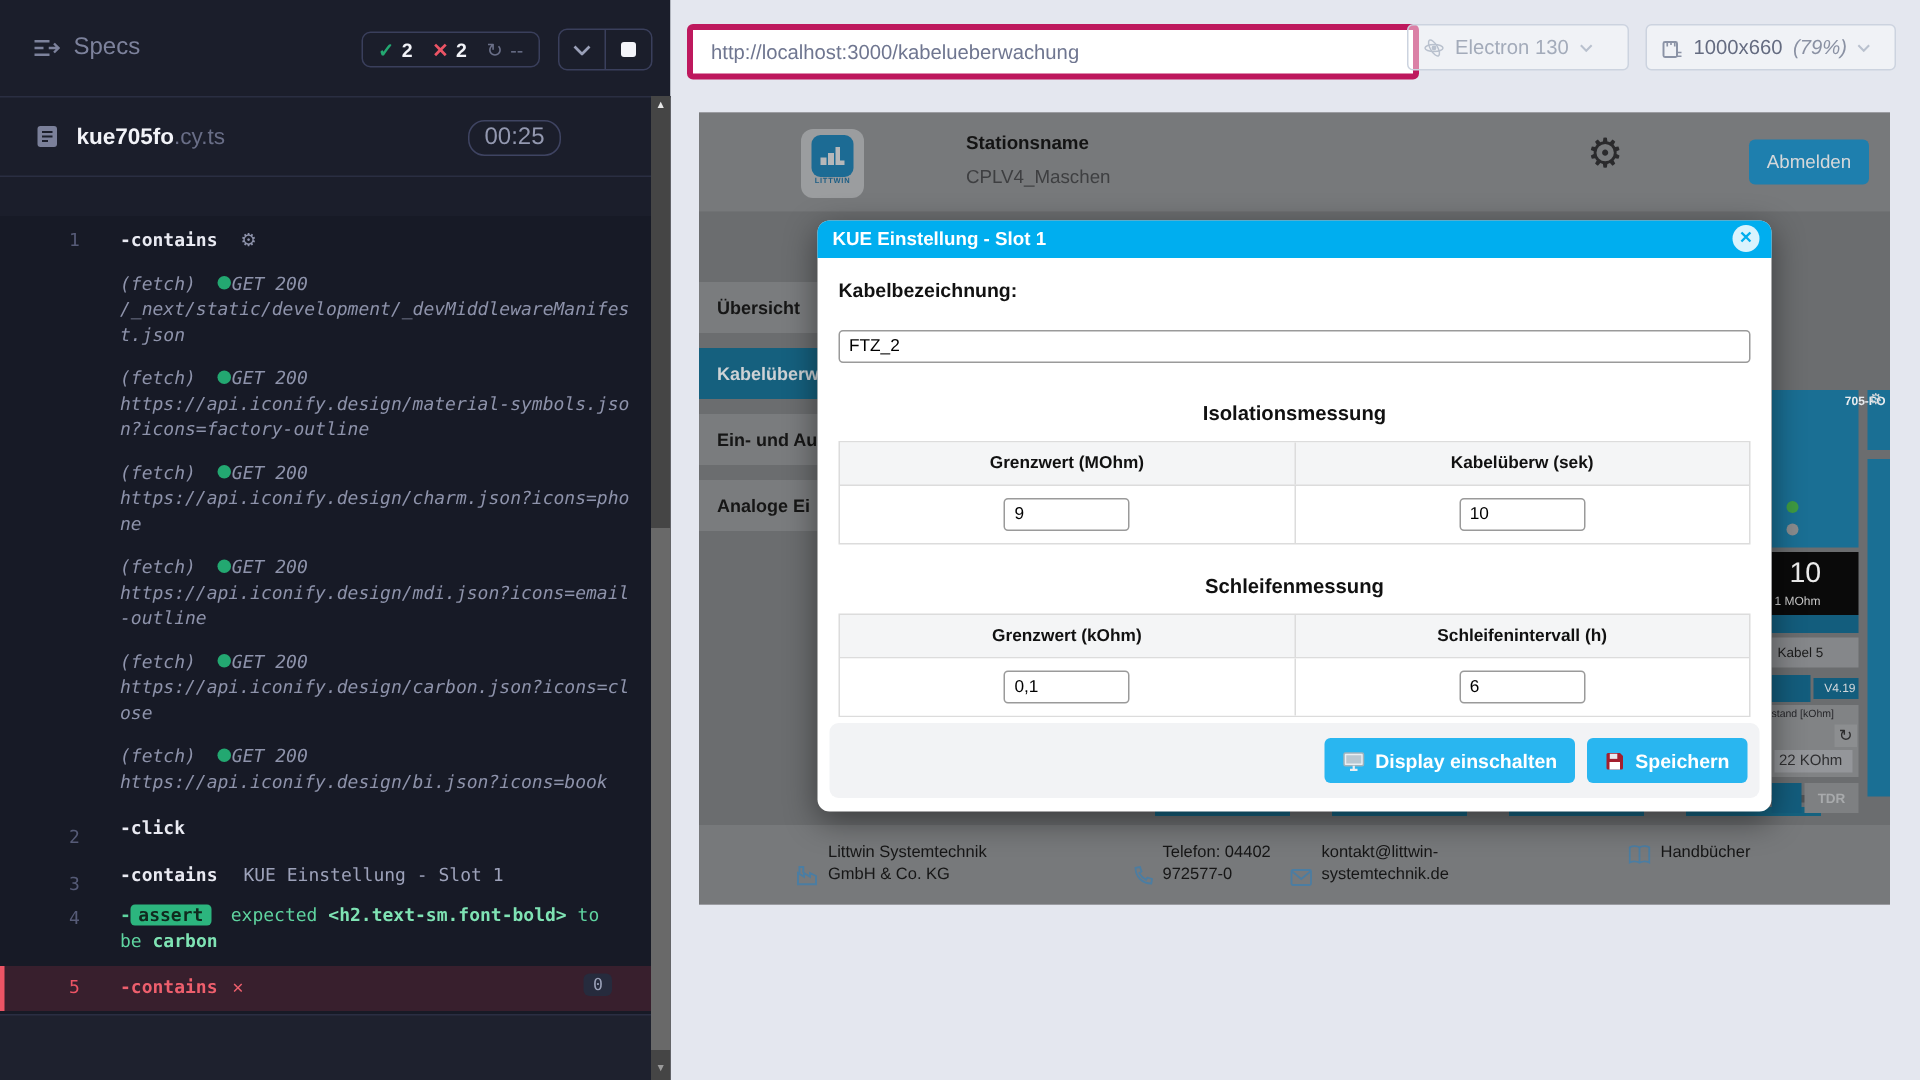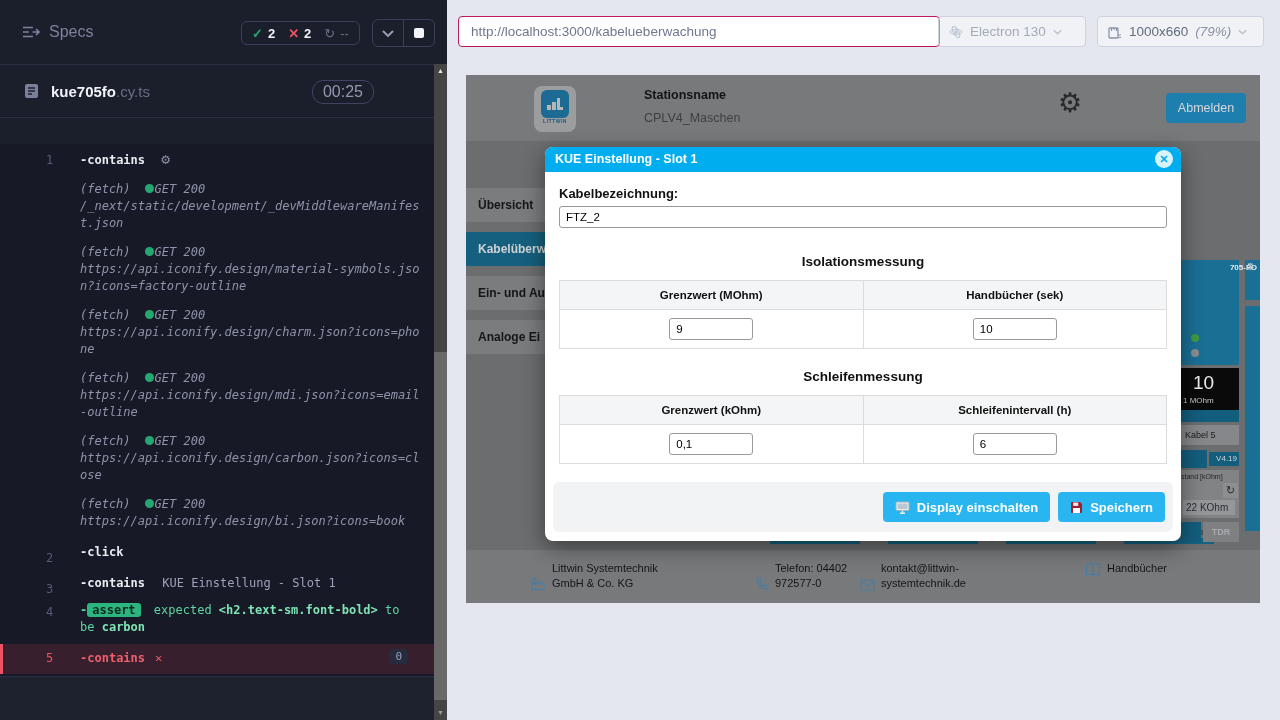--- a/index.html
+++ b/index.html
@@ -52,21 +52,21 @@
   .count-badge{position:absolute;right:26px;top:5px;background:#262b3d;color:#9aa0b8;border-radius:4px;
                padding:1px 6px;font-size:11px;}
   .log-end{position:absolute;left:0;top:676px;width:434px;border-top:1px solid #2a2e42;height:44px;background:#1e212e;}
   
   .sbar{position:absolute;left:434px;top:64px;width:13px;height:656px;background:#454545;}
   .sbar .up{position:absolute;left:0;top:0;width:13px;height:14px;color:#e8e8e8;font-size:7px;text-align:center;line-height:14px;cursor:pointer;}
   .sbar .down{position:absolute;left:0;bottom:0;width:13px;height:14px;color:#9a9a9a;font-size:7px;text-align:center;line-height:14px;cursor:pointer;}
   .sbar .thumb{position:absolute;left:0;top:288px;width:13px;height:348px;background:#696969;cursor:grab;}
   
   .urlwrap{position:absolute;left:447px;top:0;width:833px;height:64px;background:#e4e7ef;}
-  .url-input{position:absolute;left:11px;top:16px;width:456px;height:29px;background:#fff;border:1px solid #be185d;
+  .url-input{position:absolute;left:11px;top:16px;width:456px;height:29px;background:#fff;border:4px solid #be185d;
              border-radius:4px;font-size:13.5px;color:#6f7690;padding:0 12px;font-family:"Liberation Sans",sans-serif;}
   .chip{position:absolute;top:16px;height:31px;border:1px solid #ccd3df;border-radius:4px;background:rgba(255,255,255,.45);
         display:flex;align-items:center;box-sizing:border-box;padding:0 10px;gap:7px;cursor:pointer;}
   .chip.browser{left:491px;width:148px;color:#a3abba;font-size:13.5px;}
   .chip.viewport{left:650px;width:167px;color:#646b80;font-size:13.5px;}
   .chip .pct{color:#8a91a3;font-style:italic;}
   
   .aut{position:absolute;left:466px;top:75px;width:794px;height:528px;background:#6b6d6f;overflow:hidden;}
   .aut-header{position:absolute;left:0;top:0;width:794px;height:66px;background:#77797b;}
   .logo-tile{position:absolute;left:68px;top:11px;width:42px;height:46px;background:#9b9d9f;border-radius:8px;text-align:center;}
@@ -115,21 +115,21 @@
   
   .modal{position:absolute;left:545px;top:147px;width:636px;height:394px;background:#fff;border-radius:8px;
          box-shadow:0 6px 22px rgba(0,0,0,.45);}
   .modal-header{position:relative;height:25px;background:#00aeef;border-radius:8px 8px 0 0;}
   .modal-title{position:absolute;left:10px;top:0;line-height:25px;color:#fff;font-weight:bold;font-size:12.5px;}
   .modal-close{position:absolute;right:8px;top:3px;width:18px;height:18px;border-radius:50%;background:rgba(255,255,255,.85);
                color:#00aeef;font-size:11px;font-weight:bold;text-align:center;line-height:18px;cursor:pointer;}
   .modal-body{padding:8px 14px 0;}
   .kabel-label{font-size:13px;font-weight:bold;color:#111;margin-top:6px;}
   .kabel-input{width:100%;height:22px;border:1px solid #9a9a9a;border-radius:3px;font-size:11.5px;
-               padding:0 6px;box-sizing:border-box;margin-top:5px;font-family:"Liberation Sans",sans-serif;}
+               padding:0 6px;box-sizing:border-box;margin-top:19px;font-family:"Liberation Sans",sans-serif;}
   .sec-title{text-align:center;font-size:13.5px;font-weight:bold;color:#111;margin-top:26px;}
   .mtable{margin-top:11px;border:1px solid #dcdcdc;}
   .mt-head{display:flex;height:28px;background:#f4f5f6;border-bottom:1px solid #dcdcdc;}
   .mt-head .cell{flex:1;display:flex;align-items:center;justify-content:center;font-size:11.5px;font-weight:bold;color:#111;}
   .mt-body{display:flex;height:38px;background:#fff;}
   .cell + .cell{border-left:1px solid #dcdcdc;}
   .mt-body .cell{flex:1;display:flex;align-items:center;justify-content:center;}
   .mt-input{width:84px;height:22px;border:1px solid #9a9a9a;border-radius:3px;font-size:11.5px;padding:0 6px;
             box-sizing:border-box;font-family:"Liberation Sans",sans-serif;}
   .modal-footer{position:absolute;left:8px;right:8px;bottom:9px;height:50px;background:#f2f3f5;border-radius:6px;
@@ -382,21 +382,21 @@
     <div class="modal-close">✕</div>
   </div>
   <div class="modal-body">
     <div class="kabel-label">Kabelbezeichnung:</div>
     <input class="kabel-input" value="FTZ_2" style="">
 
     <div class="sec-title">Isolationsmessung</div>
     <div class="mtable">
       <div class="mt-head">
         <div class="cell">Grenzwert (MOhm)</div>
-        <div class="cell">Handbücher (sek)</div>
+        <div class="cell">Kabelüberw (sek)</div>
       </div>
       <div class="mt-body">
         <div class="cell">
             <input class="mt-input" value="9" style="">
           </div>
         <div class="cell">
             <input class="mt-input" value="10" style="">
           </div>
       </div>
     </div>

